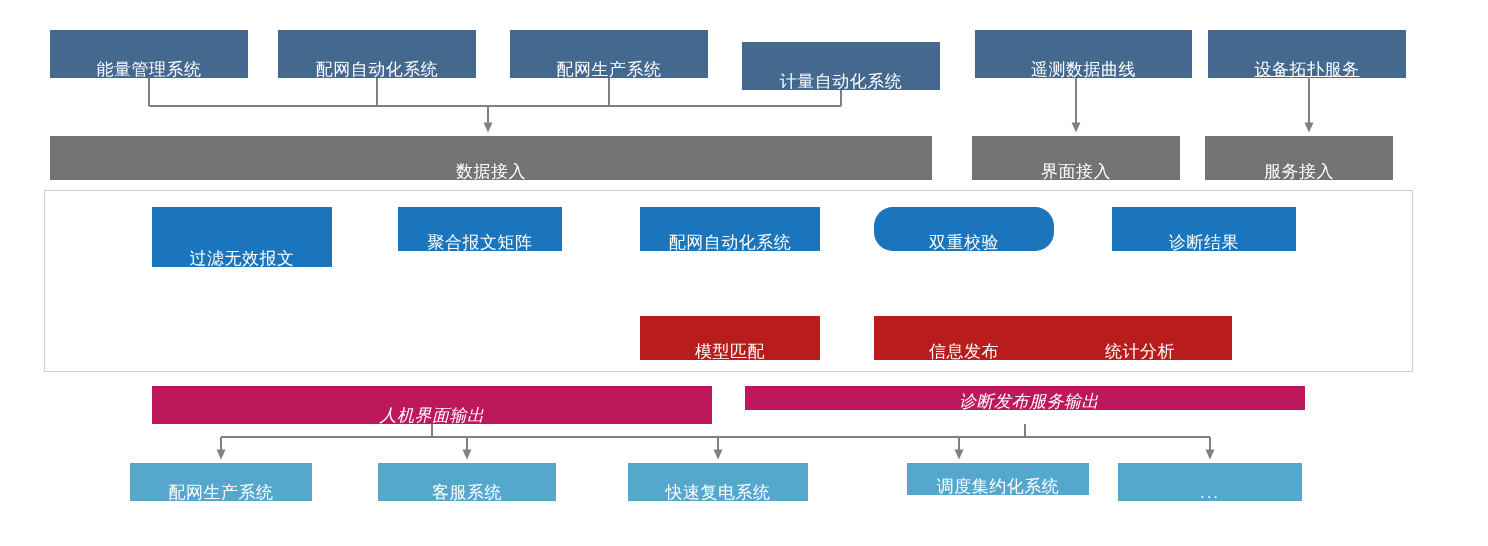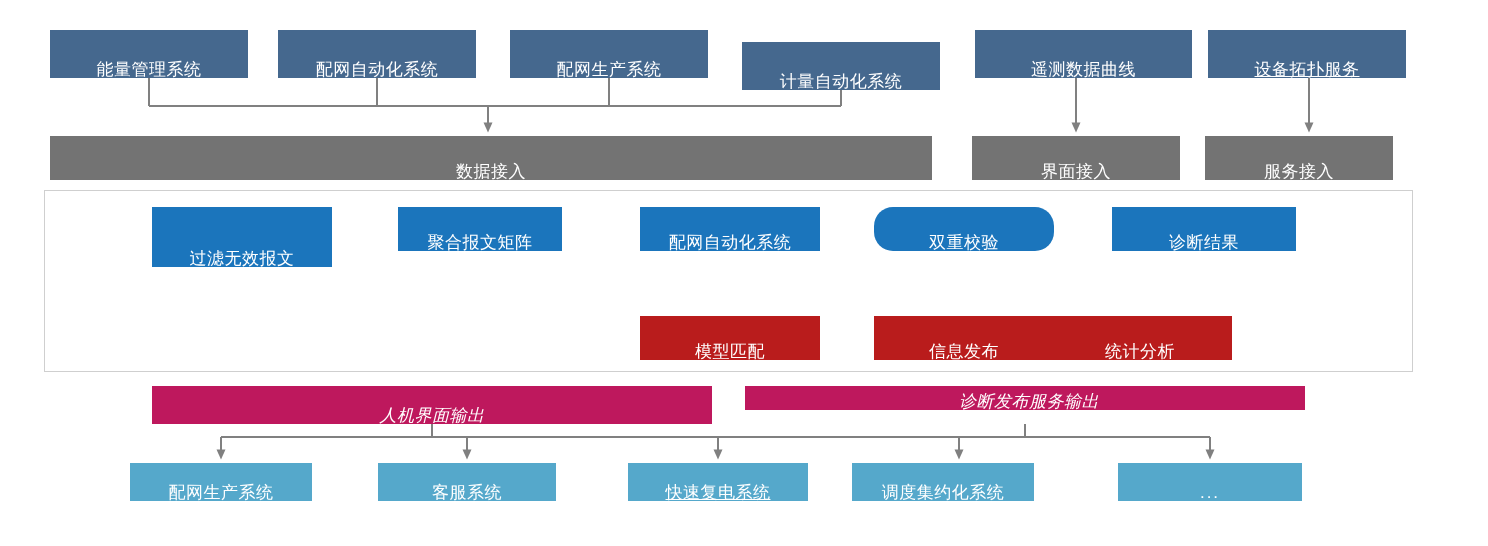--- a/index.html
+++ b/index.html
@@ -157,23 +157,23 @@
   <div class="node outbar" style="left:745px;top:386px;width:560px;height:24px;padding-left:8px;">
     <span>诊断发布服务输出</span>
   </div>
 
   <div class="node consumer" style="left:130px;top:463px;width:182px;height:38px;">
     <span>配网生产系统</span>
   </div>
   <div class="node consumer" style="left:378px;top:463px;width:178px;height:38px;">
     <span>客服系统</span>
   </div>
-  <div class="node consumer" style="left:628px;top:463px;width:180px;height:38px;text-decoration:underline;">
+  <div class="node consumer" style="left:628px;top:463px;width:180px;height:38px;">
     <span>快速复电系统</span>
   </div>
-  <div class="node consumer" style="left:852px;top:463px;width:182px;height:38px;">
+  <div class="node consumer" style="left:907px;top:463px;width:182px;height:32px;">
     <span>调度集约化系统</span>
   </div>
   <div class="node consumer" style="left:1118px;top:463px;width:184px;height:38px;">
     <span class="dots">...</span>
   </div>
 
 </div>
 
 </body></html>

